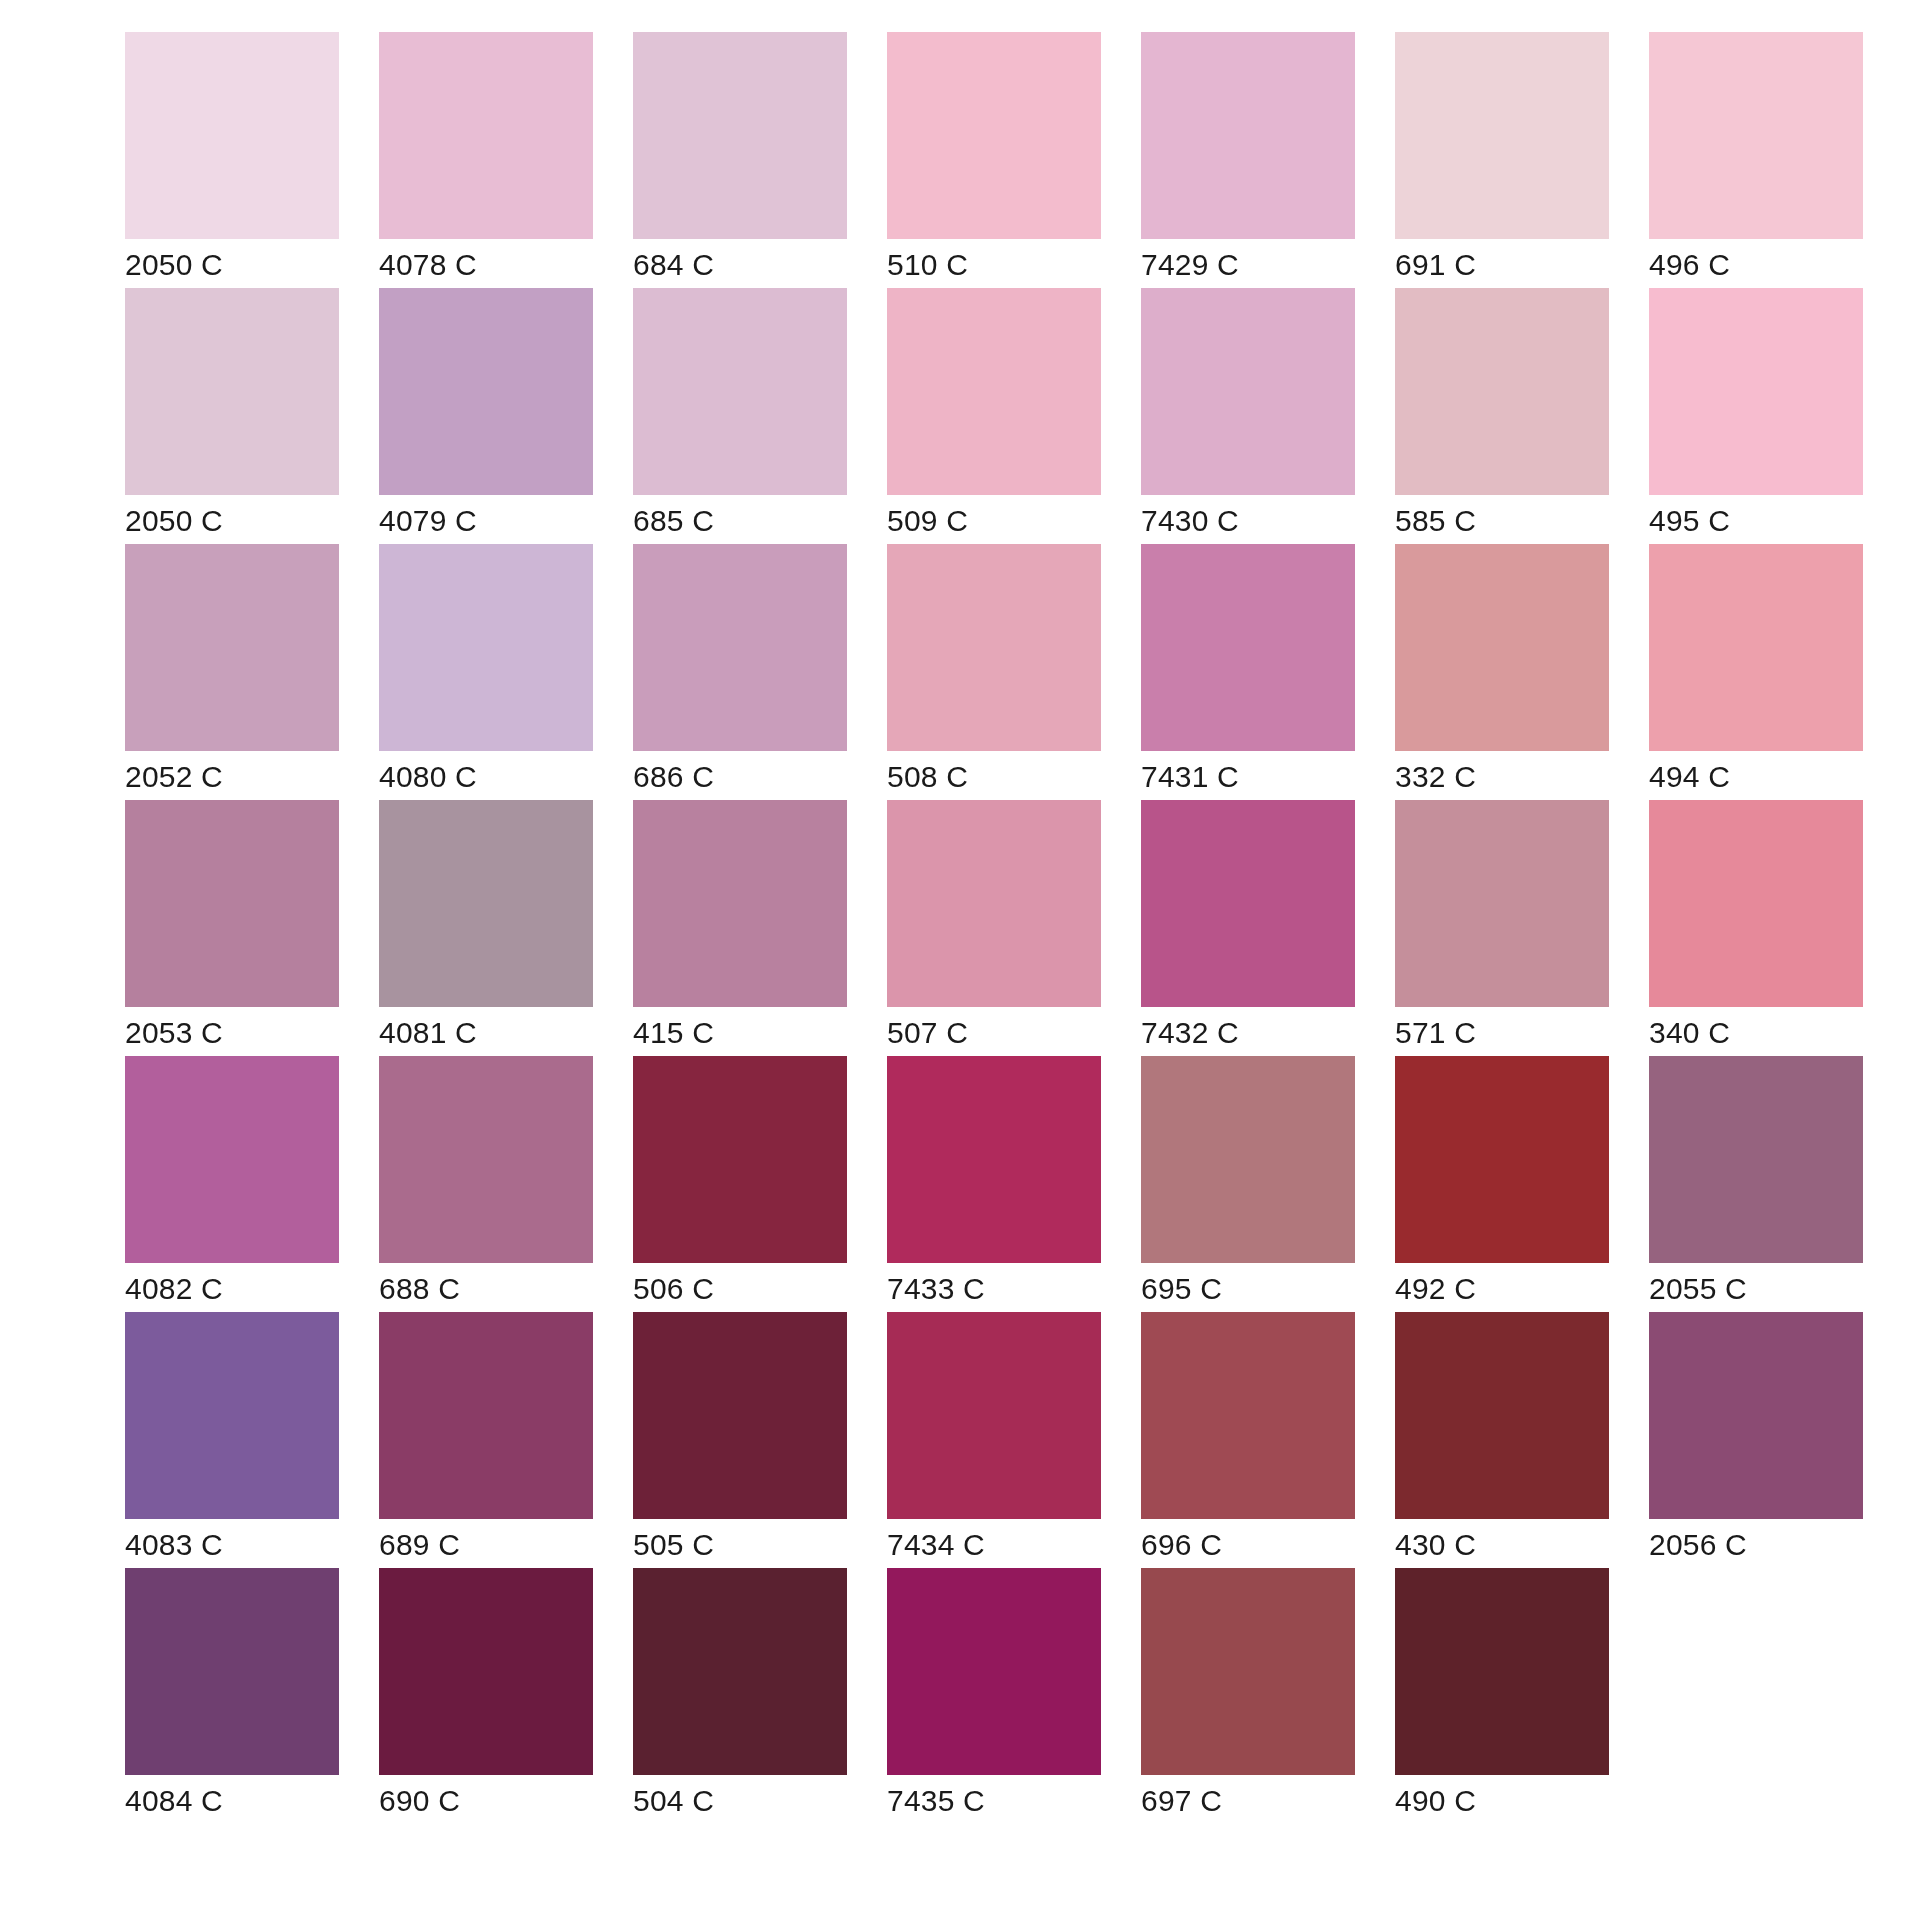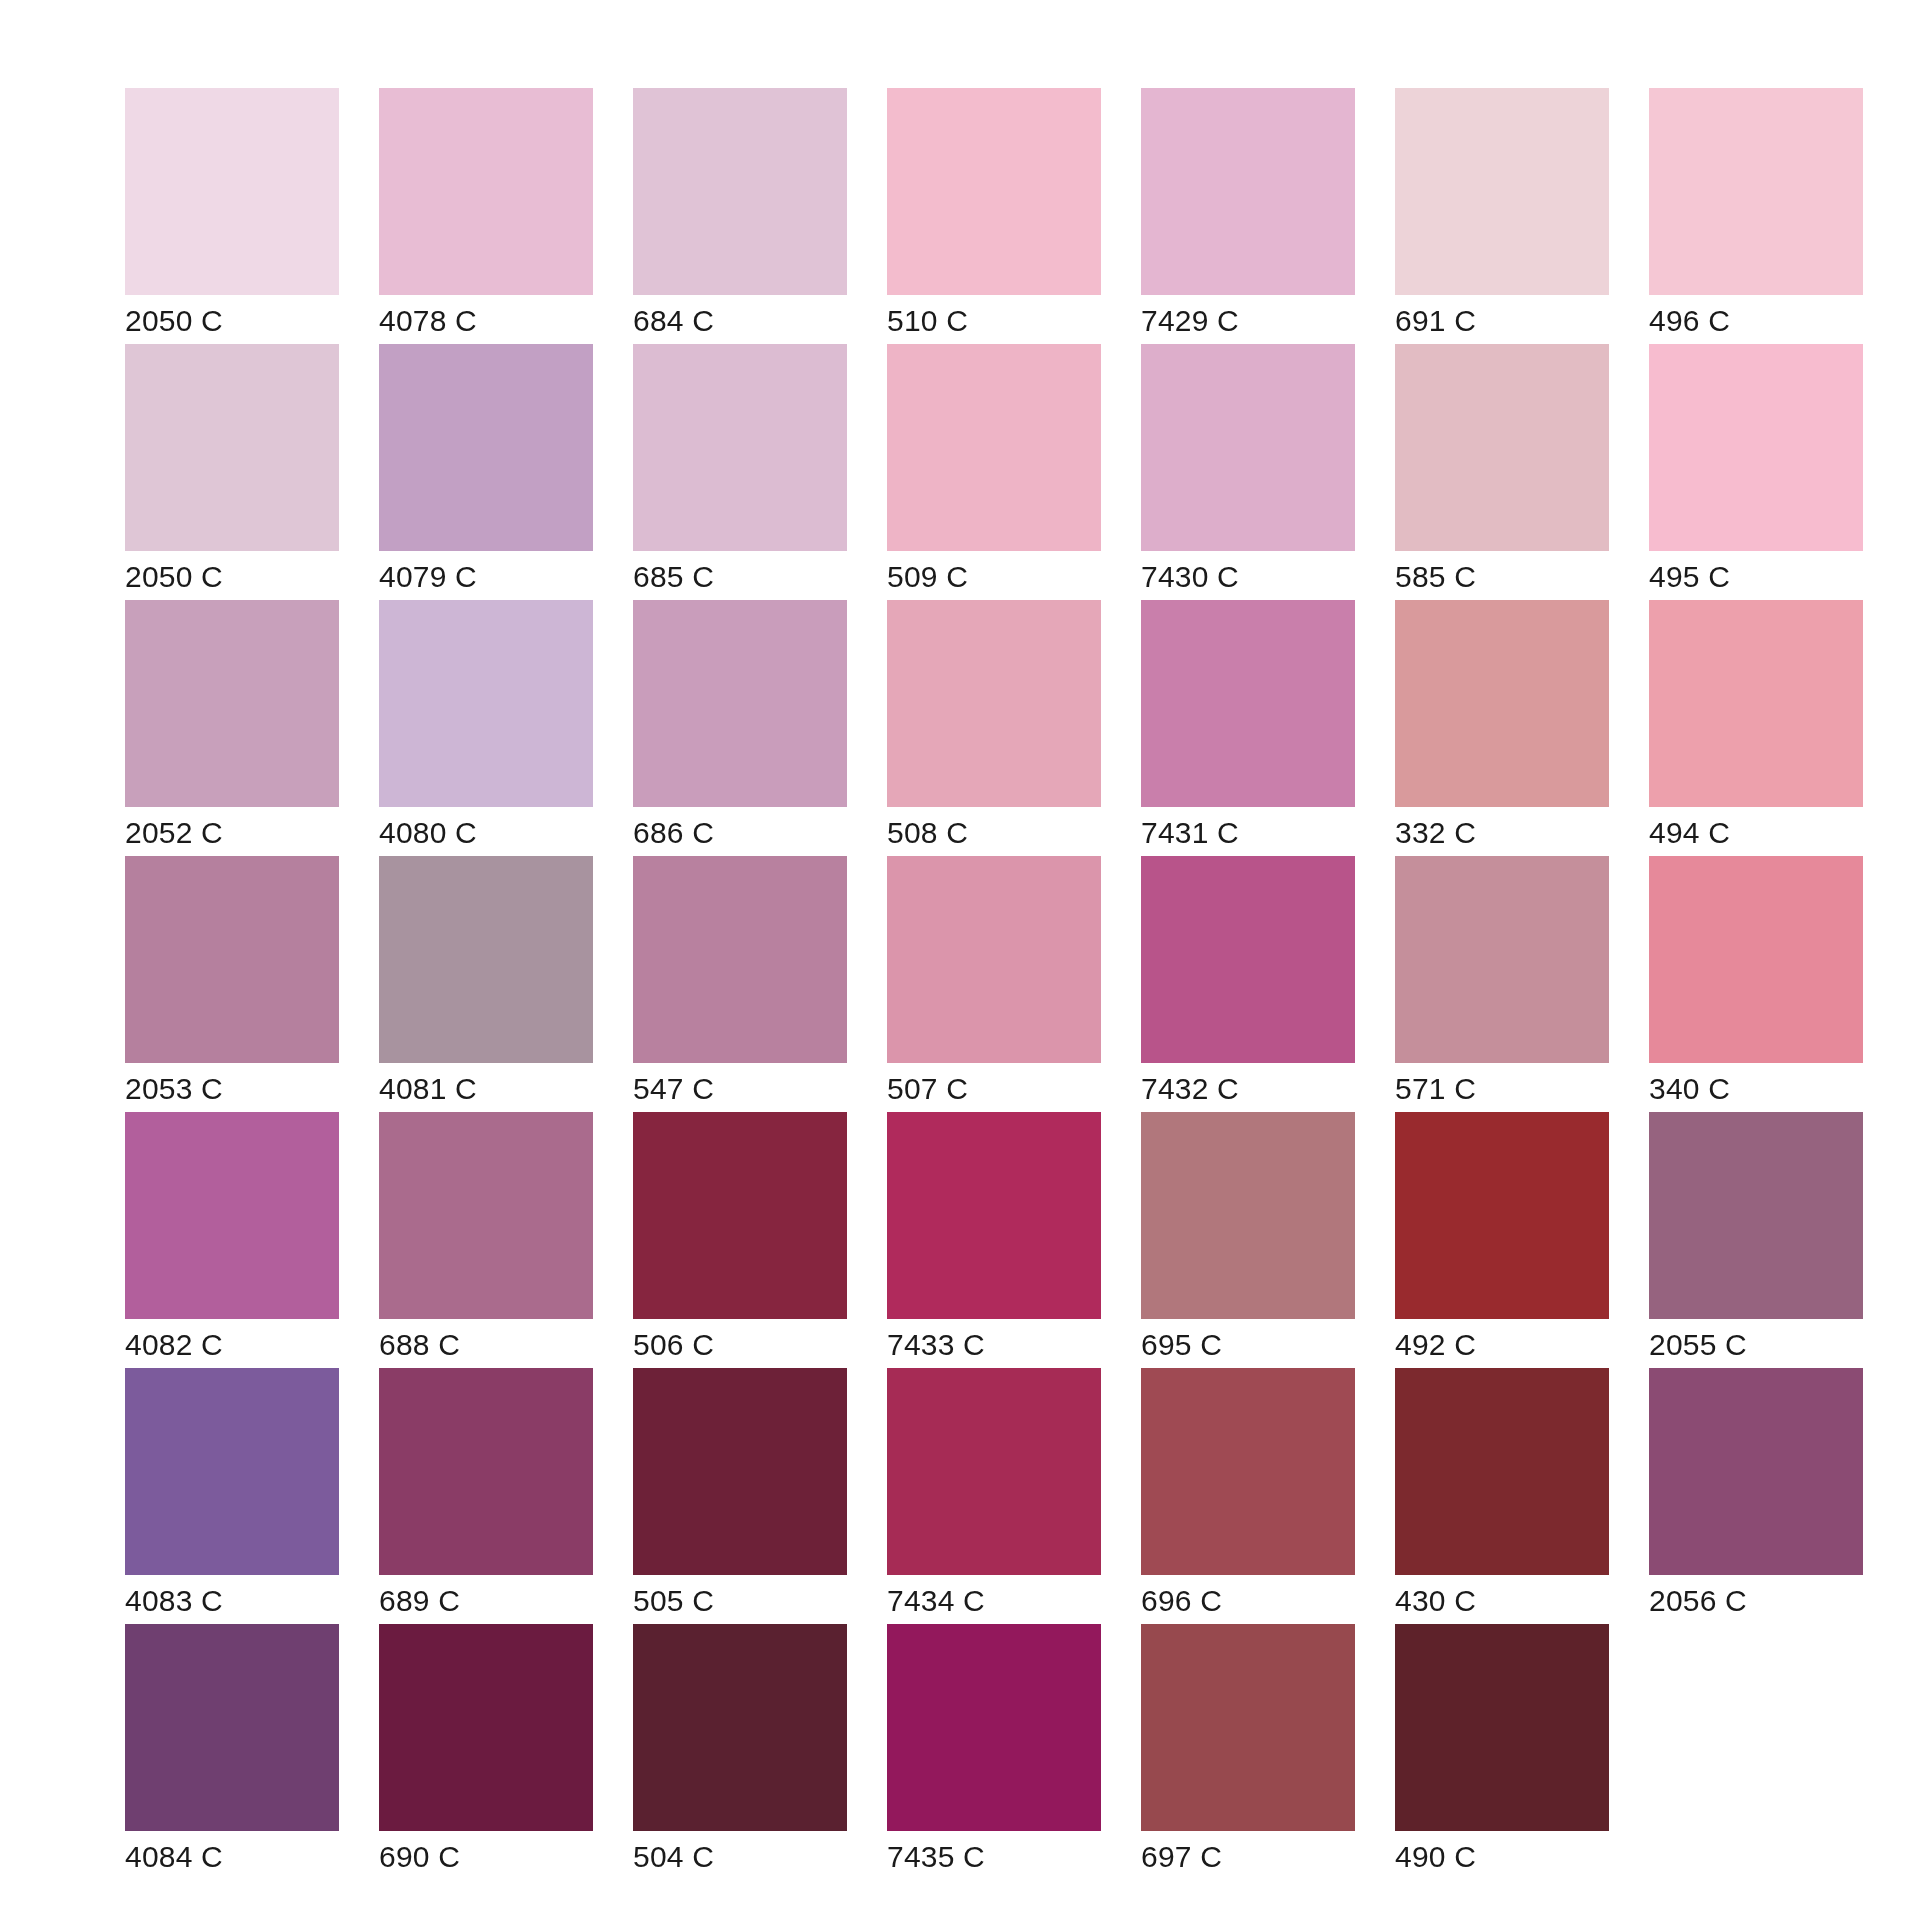--- a/index.html
+++ b/index.html
@@ -12,21 +12,21 @@
     height: 1924px;
     font-family: "Liberation Sans", sans-serif;
     -webkit-font-smoothing: antialiased;
   }
   #chart {
     position: relative;
     width: 1924px;
     height: 1924px;
     background: #ffffff;
     box-sizing: border-box;
-    padding: 88px 0 0 125px;
+    padding: 32px 0 0 125px;
   }
   .grid {
     display: grid;
     grid-template-columns: repeat(7, 214px);
     grid-template-rows: repeat(7, 256px);
     column-gap: 40px;
     row-gap: 0px;
   }
   .cell {
     width: 214px;
@@ -141,21 +141,21 @@
       <div class="cell">
         <div class="chip" style="background: rgb(181, 128, 158);"></div>
         <span class="chip-label">2053 C</span>
       </div>
       <div class="cell">
         <div class="chip" style="background: rgb(168, 147, 159);"></div>
         <span class="chip-label">4081 C</span>
       </div>
       <div class="cell">
         <div class="chip" style="background: rgb(184, 129, 159);"></div>
-        <span class="chip-label">547 C</span>
+        <span class="chip-label">415 C</span>
       </div>
       <div class="cell">
         <div class="chip" style="background: rgb(219, 149, 171);"></div>
         <span class="chip-label">507 C</span>
       </div>
       <div class="cell">
         <div class="chip" style="background: rgb(184, 84, 138);"></div>
         <span class="chip-label">7432 C</span>
       </div>
       <div class="cell">

